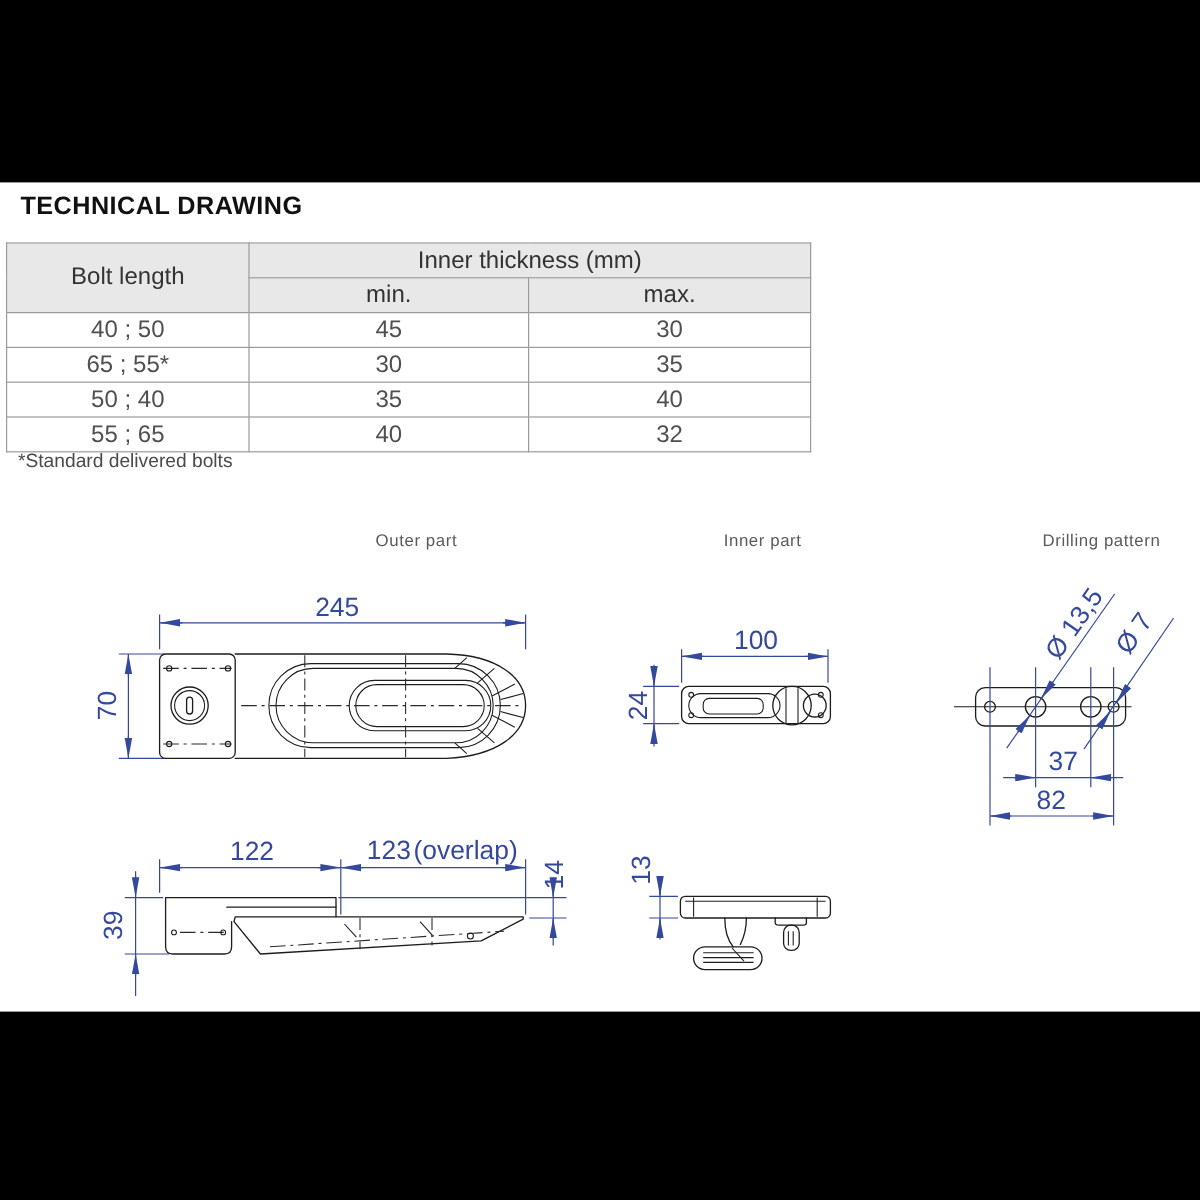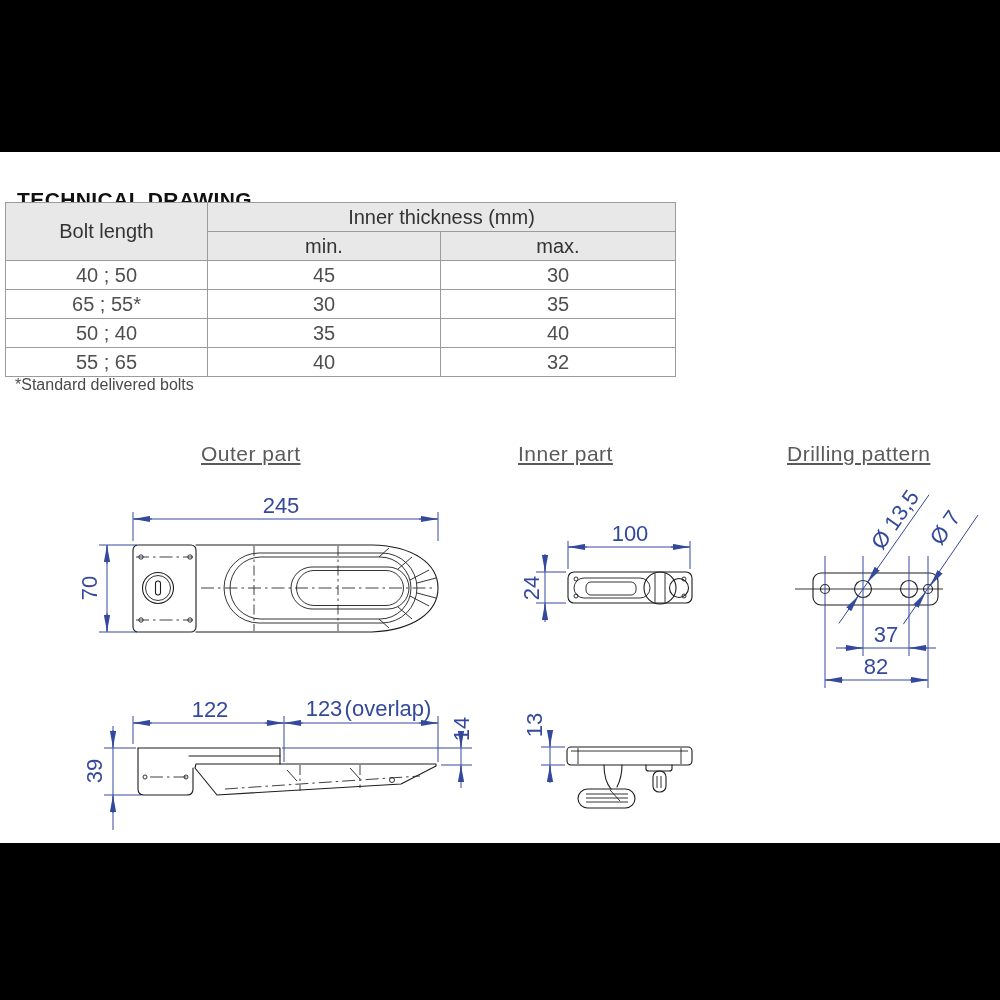--- a/index.html
+++ b/index.html
@@ -1,29 +1,29 @@
 <!DOCTYPE html>
 <html><head>
 <meta charset="utf-8">
 <style>
   html,body{margin:0;padding:0;background:#000;}
   .stage{position:relative;width:1000px;height:1000px;background:#000;overflow:hidden;
          font-family:"Liberation Sans", sans-serif;}
   .page{position:absolute;left:0;top:152px;width:1000px;height:691px;background:#ffffff;}
   .page-title{position:absolute;left:17px;top:8px;font-size:21px;font-weight:bold;
-              color:#111;letter-spacing:.4px;margin-top:28px;}
+              color:#111;letter-spacing:.4px;}
   table.spec{position:absolute;left:5px;top:50px;width:670px;border-collapse:collapse;
              table-layout:fixed;font-size:20px;color:#4f4f4f;}
   table.spec td,table.spec th{border:1px solid #9b9b9b;text-align:center;padding:0;height:28px;
              font-weight:normal;}
   table.spec th{background:#e8e8e8;color:#333;}
   .footnote{position:absolute;left:15px;top:224px;font-size:16px;color:#4a4a4a;}
-  .sec-title{position:absolute;top:290px;width:180px;text-align:left;font-size:21px;
-             color:#5a5a5a;letter-spacing:.5px;text-decoration:underline;}
-  .sec-outer{left:201px;} .sec-inner{left:518px;} .sec-drill{left:787px;}
+  .sec-title{position:absolute;top:290px;width:180px;text-align:right;font-size:14px;
+             color:#5a5a5a;letter-spacing:.5px;}
+  .sec-outer{left:201px;} .sec-inner{left:488px;} .sec-drill{left:787px;}
   svg.draw{position:absolute;left:0;top:328px;}
   .bl{stroke:#1d1d1d;stroke-width:1.1;fill:none;stroke-linejoin:round;stroke-linecap:round;}
   .bt{stroke:#1d1d1d;stroke-width:.9;fill:none;}
   .cl{stroke:#2a2a2a;stroke-width:.9;fill:none;stroke-dasharray:13 4 2.5 4;}
   .dd{stroke:#2a2a2a;stroke-width:.9;fill:none;stroke-dasharray:10 3.5 2.5 3.5;}
   .dl{stroke:#34489c;stroke-width:1;fill:none;}
   .dt{fill:#34489c;font-size:22px;text-anchor:middle;font-family:"Liberation Sans",sans-serif;}
 </style>
 </head>
 <body>

